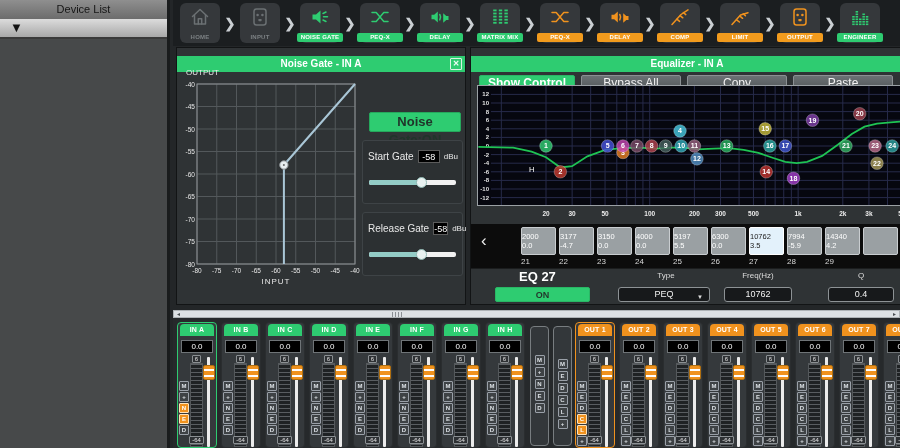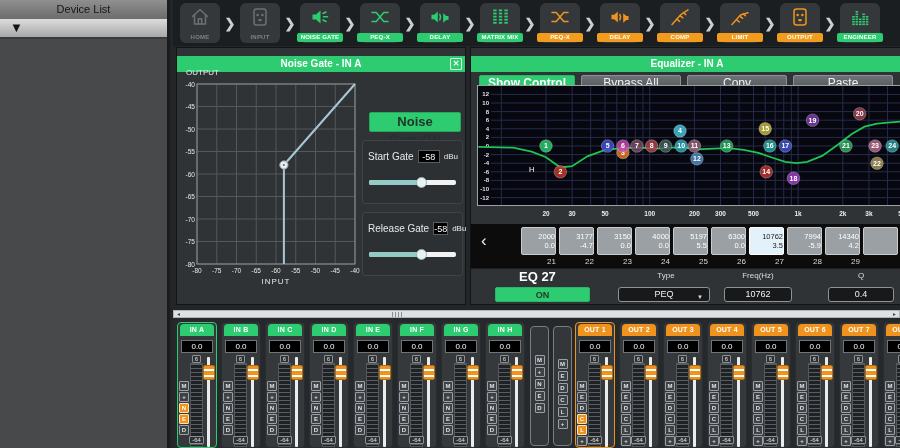--- a/index.html
+++ b/index.html
@@ -48,21 +48,21 @@
 
   
   .eq-panel{left:470px;top:47px;width:434px;height:258px;}
   .eq-btnrow{display:flex;align-items:center;padding:3px 10px 0 8px;gap:0;justify-content:space-between;}
   .eq-btn{height:15px;border-radius:2px;font-size:12px;line-height:14px;text-align:center;color:#f2f2f2;}
   .eq-btn.gray{width:100px;background:linear-gradient(#6b7174,#54595c);border:1px solid #8b9093;}
   .eq-btn.green{width:96px;background:#2ecc71;border:1px solid #29b765;color:#fff;font-weight:bold;}
   .eq-graph{position:absolute;left:6px;top:37px;width:428px;height:136px;overflow:hidden;}
   .eq-freqrow{position:absolute;left:0;top:176px;width:434px;height:44px;background:#0c0c0c;display:flex;align-items:flex-start;padding:3px 0 0 10px;}
   .eq-chevron{color:#f0f0f0;font-size:17px;line-height:28px;width:14px;flex:0 0 auto;margin-right:26px;}
-  .fcellwrap{width:35px;margin-right:3px;flex:0 0 auto;text-align:right;}
+  .fcellwrap{width:35px;margin-right:3px;flex:0 0 auto;text-align:left;}
   .fcell{width:35px;height:28px;background:#9aa0a3;border:1px solid #c9cdd0;border-radius:2px;color:#fff;font-size:7.5px;line-height:9px;padding-top:4px;}
   .fcell.sel{background:#e3f1fb;border-color:#fff;color:#1a1a1a;}
   .fnum{color:#d8d8d8;font-size:8px;margin-top:2px;}
   .eq-ed{position:absolute;left:0;top:220px;width:434px;height:37px;border-top:1px solid #1b1d1e;}
   .eq-name{position:absolute;left:48px;top:0px;color:#fff;font-size:13px;font-weight:bold;}
   .eq-onbtn{position:absolute;left:24px;top:18px;width:95px;height:15px;background:#2ecc71;border:1px solid #29b765;border-radius:2px;color:#24372c;font-size:9px;font-weight:bold;text-align:center;line-height:14px;}
   .eq-collbl{position:absolute;top:2px;color:#dcdcdc;font-size:8px;text-align:center;}
   .eq-box{position:absolute;top:18px;height:15px;background:#17191b;border:1px solid #8d9295;border-radius:3px;color:#f2f2f2;font-size:9px;text-align:center;line-height:13px;}
   .eq-caret{position:absolute;right:6px;top:3px;font-size:6px;color:#ddd;}
 

